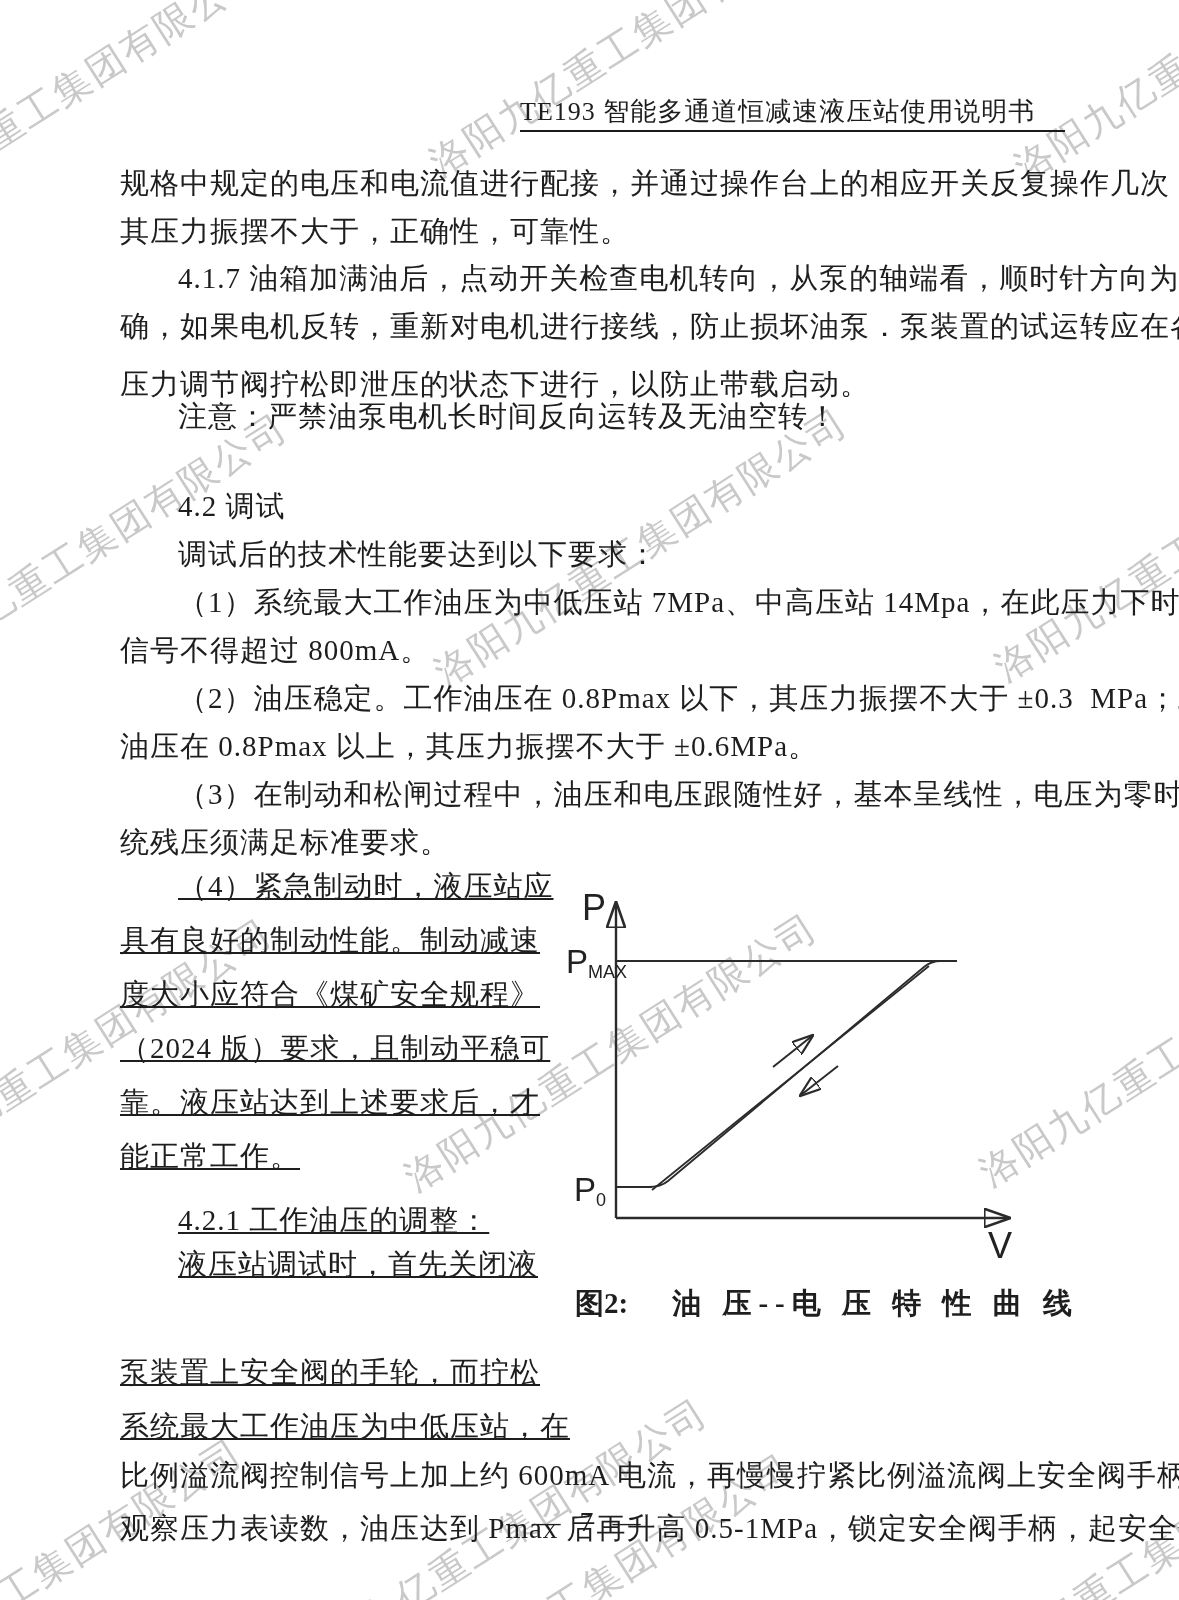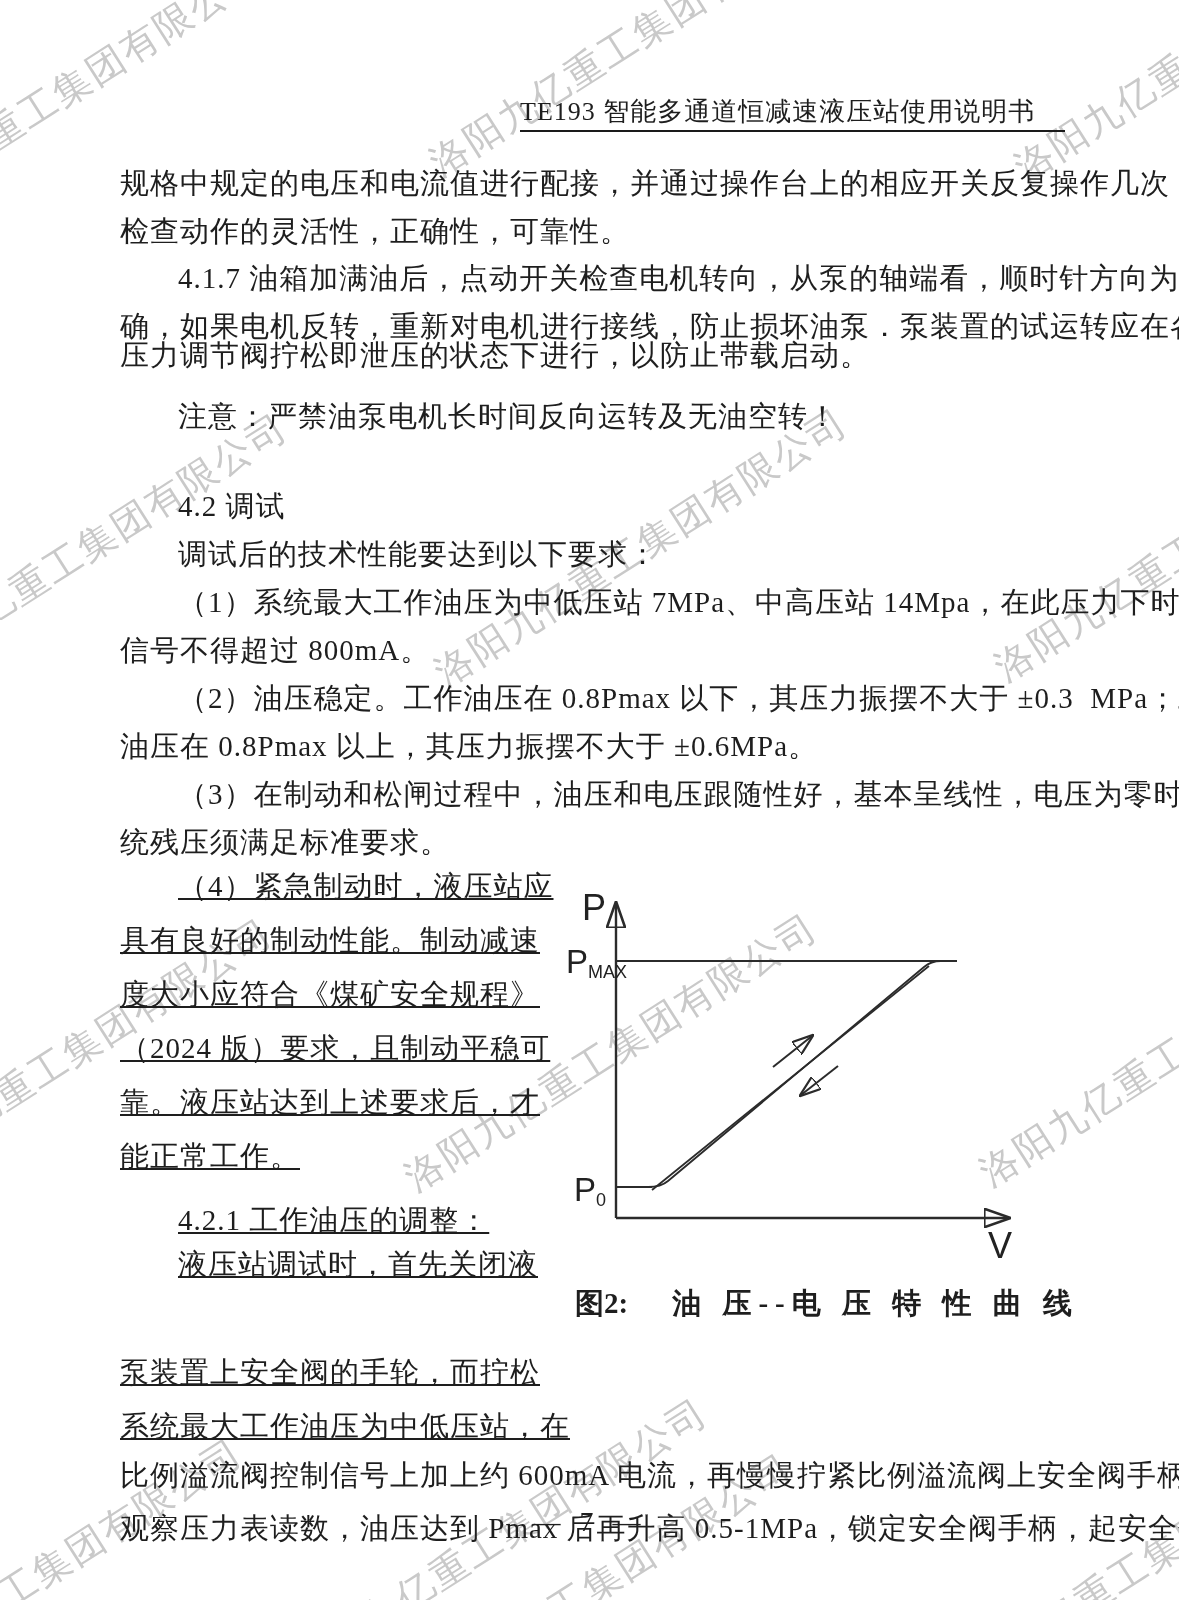--- a/index.html
+++ b/index.html
@@ -47,24 +47,24 @@
     <div class="wm" style="left:-180px;top:1685px">洛阳九亿重工集团有限公司</div>
     <div class="wm" style="left:285px;top:1645px">洛阳九亿重工集团有限公司</div>
     <div class="wm" style="left:370px;top:1700px">洛阳九亿重工集团有限公司</div>
     <div class="wm" style="left:930px;top:1670px">洛阳九亿重工集团有限公司</div>
   </div>
 
   <div class="title">TE193 智能多通道恒减速液压站使用说明书</div>
   <div class="rule"></div>
 
   <div class="ln" style="top:163px">规格中规定的电压和电流值进行配接，并通过操作台上的相应开关反复操作几次，</div>
-  <div class="ln" style="top:211px">检查动作的灵活性，正确性，可靠性。</div>
+  <div class="ln" style="top:211px">其压力振摆不大于，正确性，可靠性。</div>
   <div class="ln ind" style="top:258px">4.1.7 油箱加满油后，点动开关检查电机转向，从泵的轴端看，顺时针方向为正</div>
   <div class="ln" style="top:306px">确，如果电机反转，重新对电机进行接线，防止损坏油泵．泵装置的试运转应在各</div>
-  <div class="ln" style="top:335px">压力调节阀拧松即泄压的状态下进行，以防止带载启动。</div>
+  <div class="ln" style="top:364px">压力调节阀拧松即泄压的状态下进行，以防止带载启动。</div>
   <div class="ln ind bold" style="top:396px">注意：严禁油泵电机长时间反向运转及无油空转！</div>
 
   <div class="ln ind" style="top:486px">4.2 调试</div>
   <div class="ln ind" style="top:534px">调试后的技术性能要达到以下要求：</div>
   <div class="ln ind" style="top:582px">（1）系统最大工作油压为中低压站 7MPa、中高压站 14Mpa，在此压力下时，控制</div>
   <div class="ln" style="top:630px">信号不得超过 800mA。</div>
   <div class="ln ind" style="top:678px">（2）油压稳定。工作油压在 0.8Pmax 以下，其压力振摆不大于 ±0.3  MPa；工作</div>
   <div class="ln" style="top:726px">油压在 0.8Pmax 以上，其压力振摆不大于 ±0.6MPa。</div>
   <div class="ln ind" style="top:774px">（3）在制动和松闸过程中，油压和电压跟随性好，基本呈线性，电压为零时，系</div>
   <div class="ln" style="top:822px">统残压须满足标准要求。</div>

